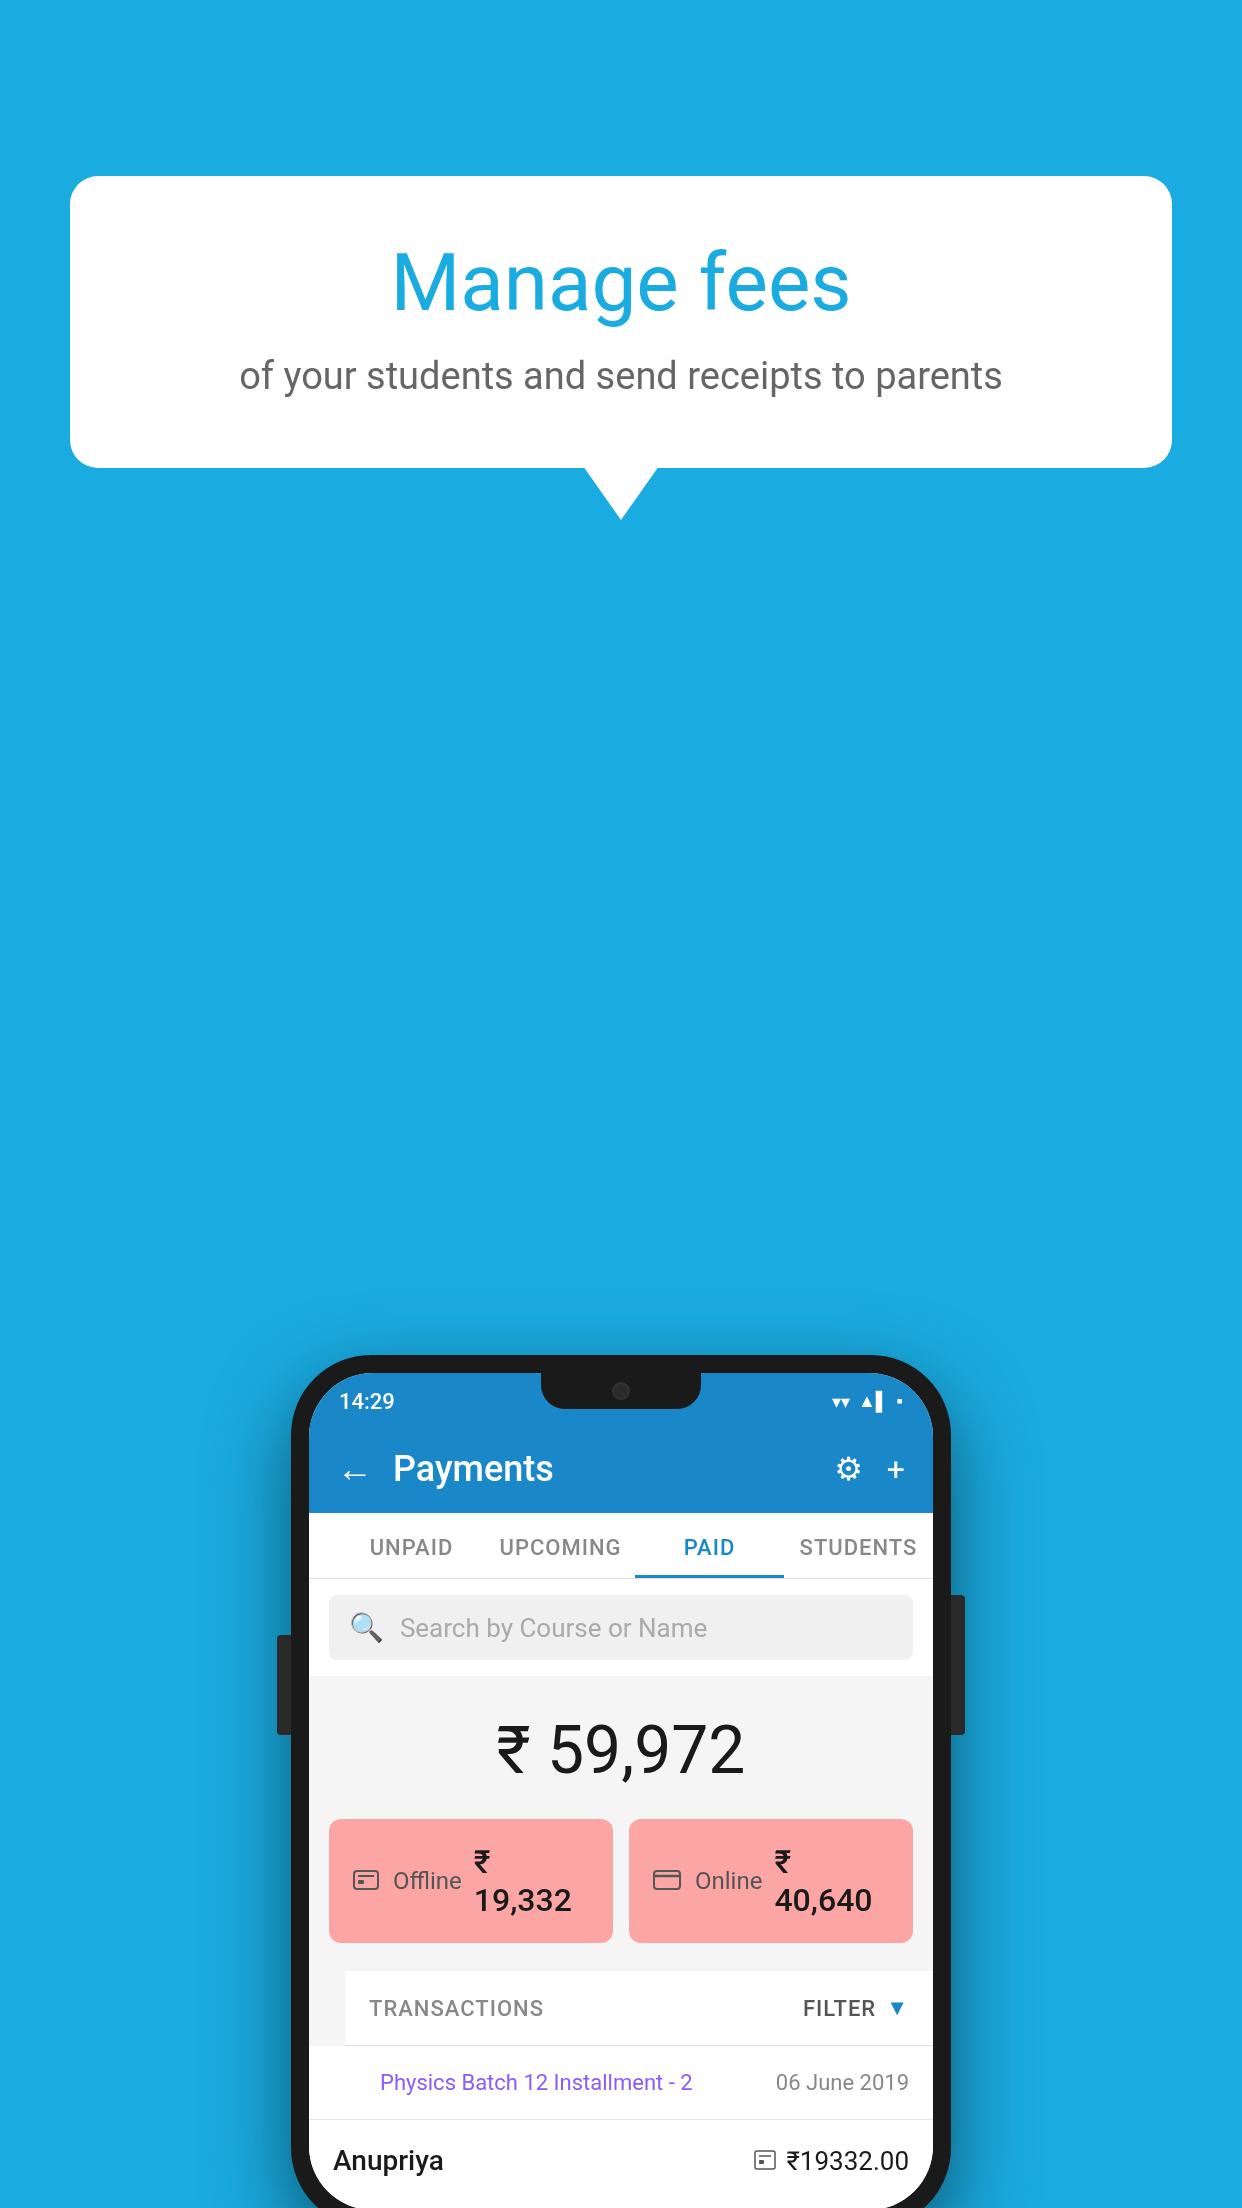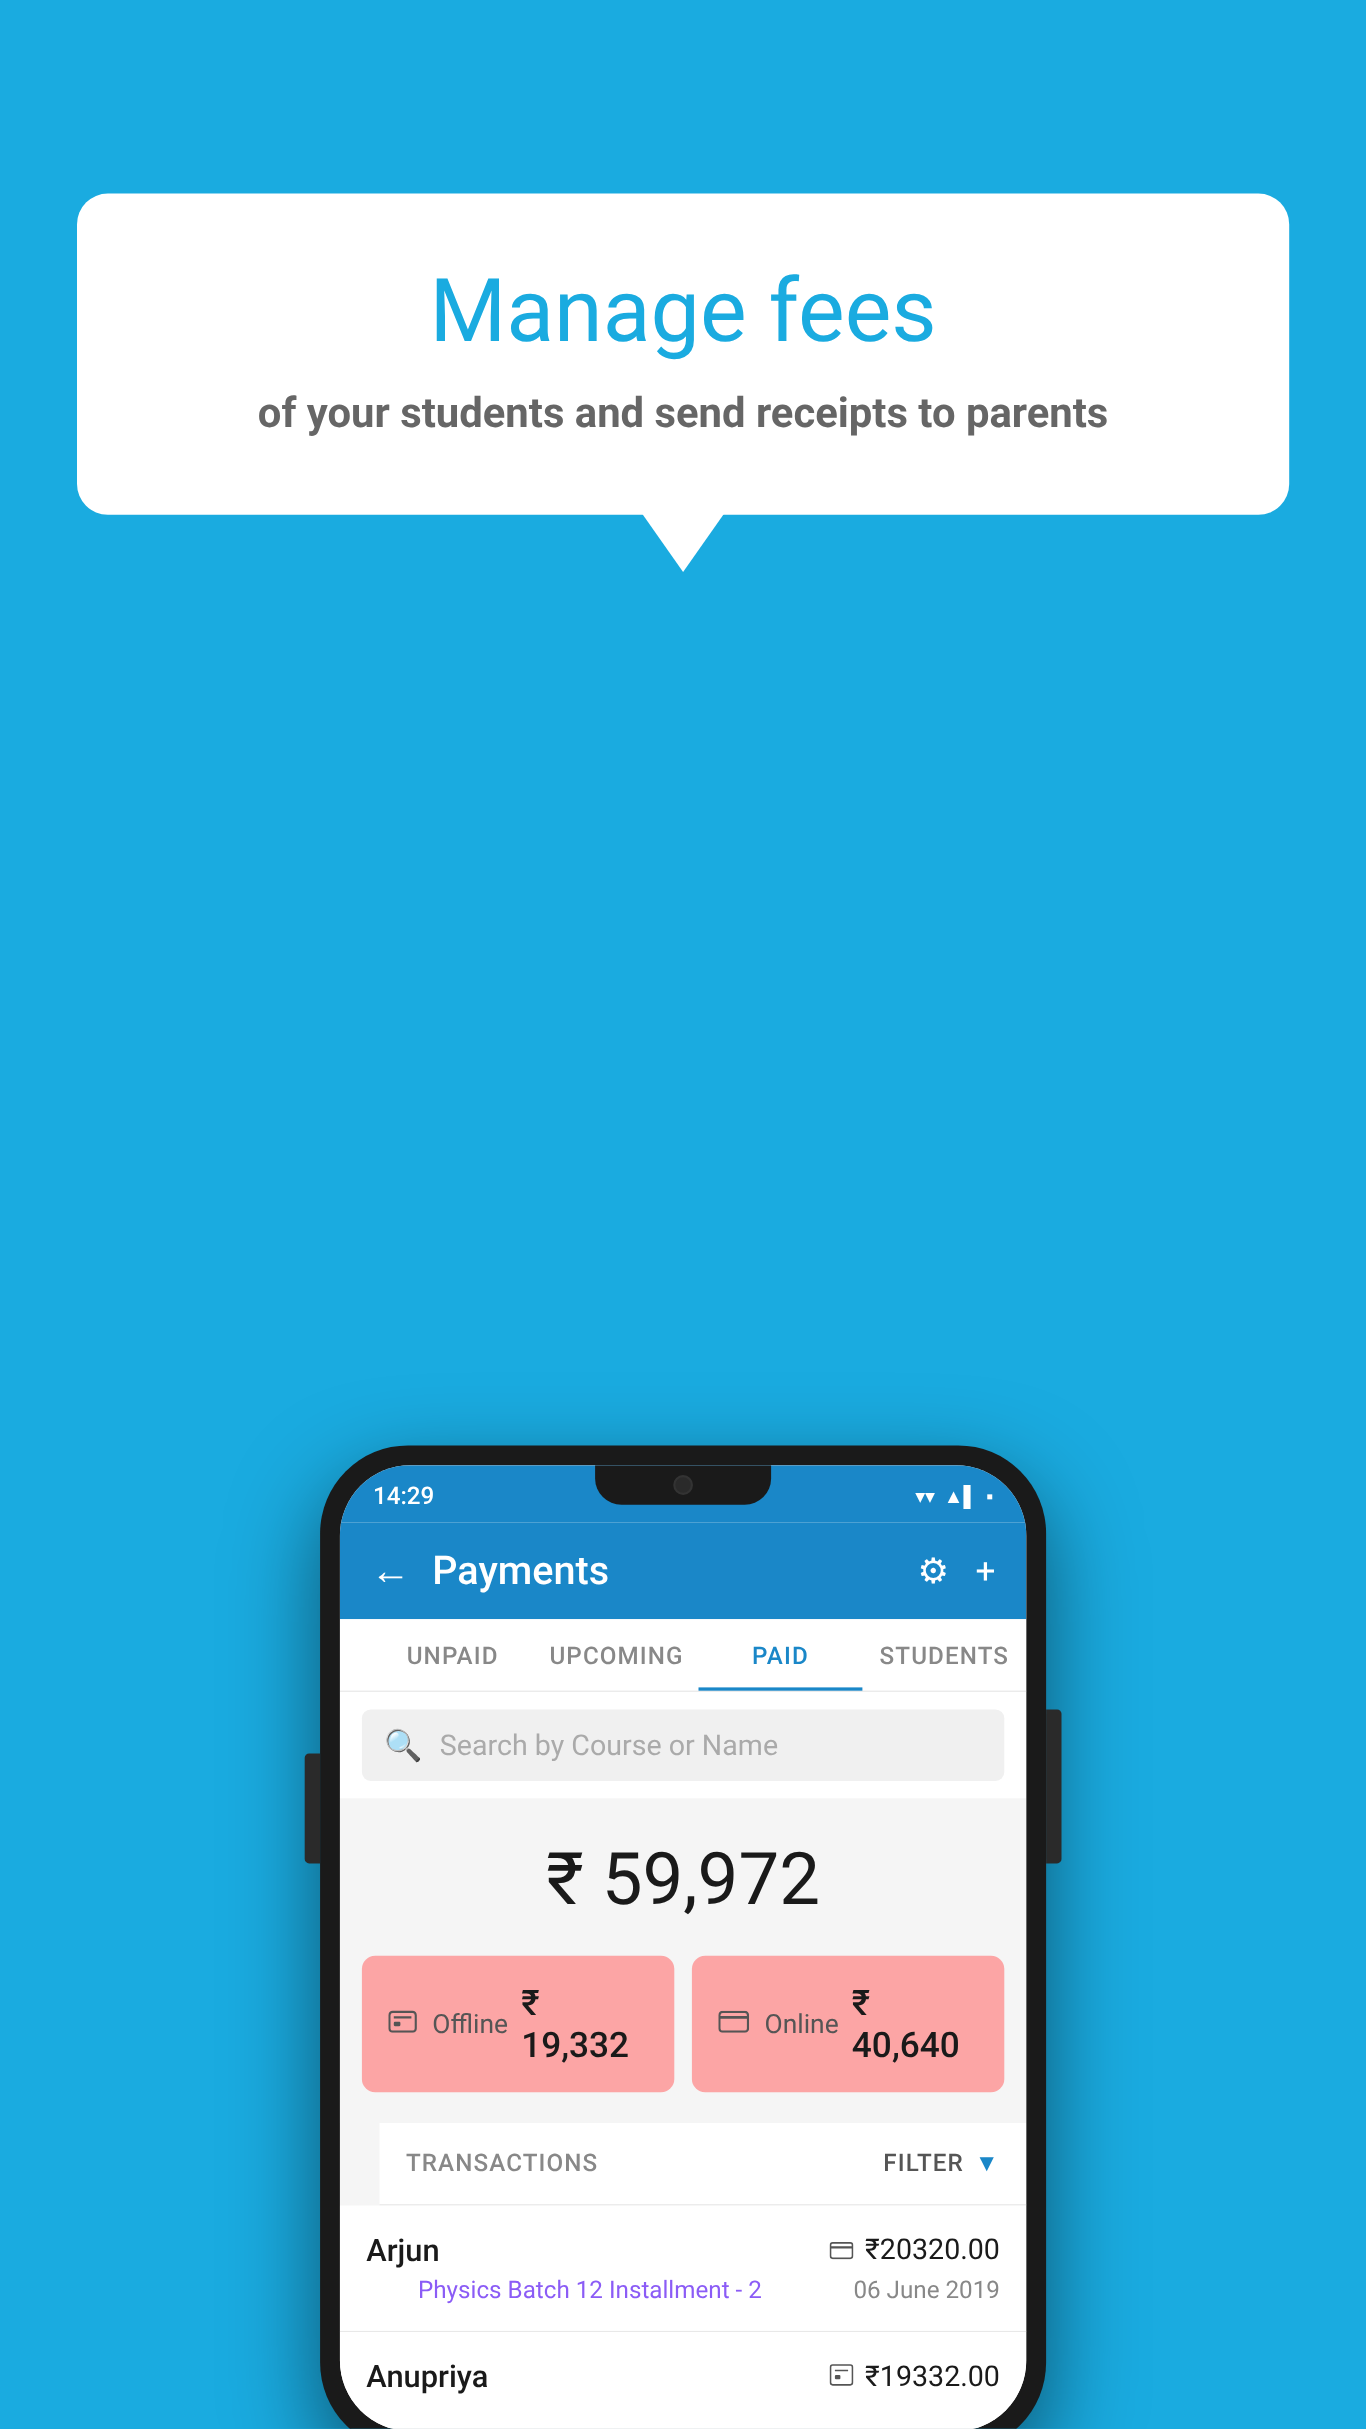--- a/index.html
+++ b/index.html
@@ -45,21 +45,21 @@
     .speech-bubble h1 {
       color: #1AABE0;
       font-size: 80px;
       font-weight: 400;
       margin-bottom: 24px;
     }
 
     .speech-bubble p {
       color: #666;
       font-size: 38px;
-      font-weight: 700;
+      font-weight: 400;
     }
 
     
     .phone-container {
       position: absolute;
       bottom: -20px;
       left: 50%;
       transform: translateX(-50%);
       width: 660px;
     }
@@ -461,32 +461,20 @@
 
       <div class="transactions-header">
         <span class="transactions-label">TRANSACTIONS</span>
         <div class="filter-btn">
           <span>FILTER</span>
           <span class="filter-icon">▼</span>
         </div>
       </div>
 
       <div class="transaction-row">
-        <div class="transaction-top">
-          <span class="transaction-name">Arjun</span>
-          <div class="transaction-amount">
-            <span>
-              <svg width="22" height="16" viewBox="0 0 22 16" fill="none">
-                <rect x="1" y="1" width="20" height="14" rx="2" stroke="#555" stroke-width="1.5" fill="none"></rect>
-                <line x1="1" y1="5" x2="21" y2="5" stroke="#555" stroke-width="2"></line>
-              </svg>
-            </span>
-            <span>₹20320.00</span>
-          </div>
-        </div>
         <div class="transaction-bottom">
           <span class="transaction-course">Physics Batch 12 Installment - 2</span>
           <span class="transaction-date">06 June 2019</span>
         </div>
       </div>
 
       <div class="transaction-row">
         <div class="transaction-top">
           <span class="transaction-name">Anupriya</span>
           <div class="transaction-amount">

